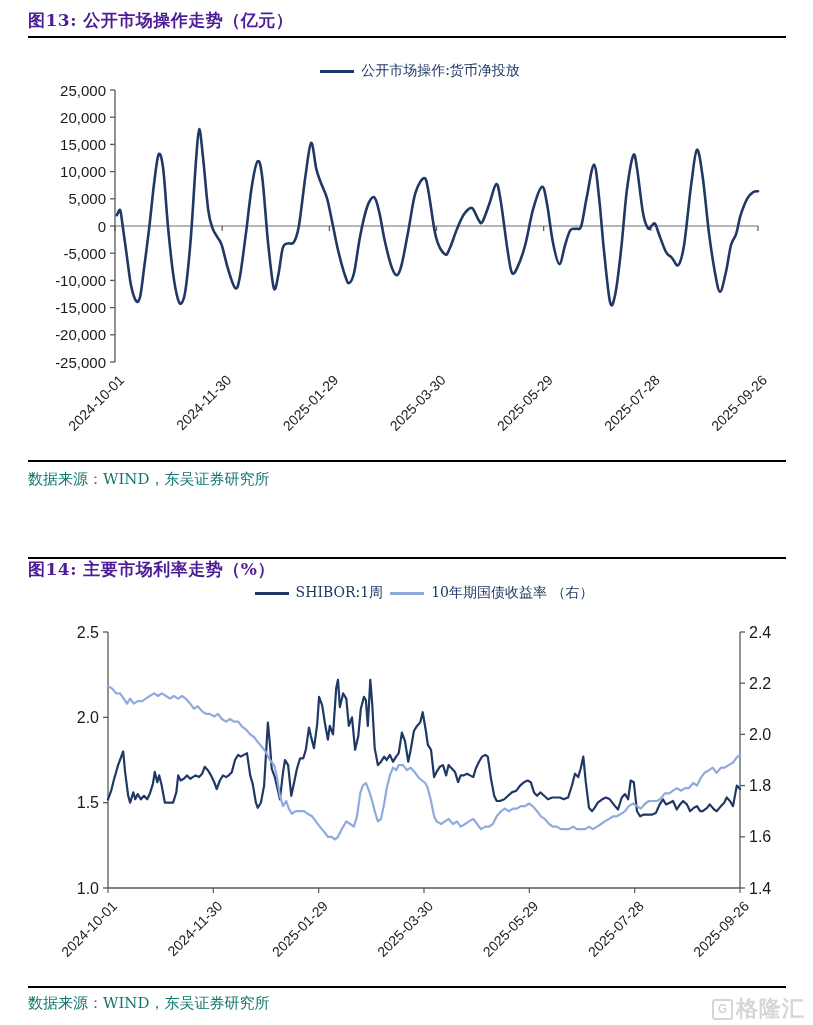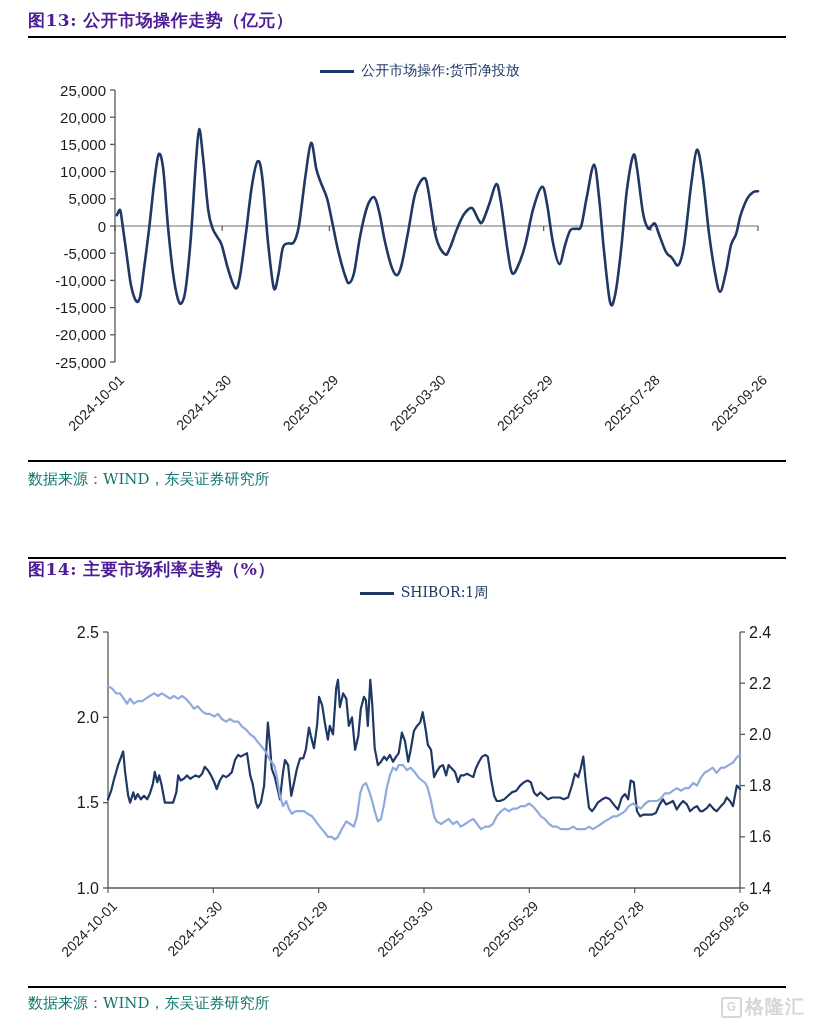--- a/index.html
+++ b/index.html
@@ -12,21 +12,21 @@
   .legend{position:absolute;display:flex;justify-content:center;align-items:flex-start;gap:42px;}
   .legend-item{display:flex;align-items:center;gap:7px;}
   .swatch{display:inline-block;width:34px;height:3px;}
   .legend-label{font-size:14px;color:#1f3864;white-space:nowrap;}
   .source{position:absolute;left:28px;font-size:15px;color:#0f766e;}
   .watermark{position:absolute;right:8px;top:994px;display:flex;align-items:center;gap:3px;
              color:#d6d6d6;font-weight:bold;}
   .wm-logo{display:flex;align-items:center;justify-content:center;width:17px;height:17px;
            border:2px solid #d6d6d6;border-radius:3px;font-size:12px;
            font-family:"Liberation Sans",sans-serif;color:#d6d6d6;}
-  .wm-text{font-size:19px;letter-spacing:1px;}
+  .wm-text{font-size:22px;letter-spacing:1px;}
 </style>
 </head>
 <body>
 
 <div class="page">
 
   <svg id="charts" width="813" height="1025" viewBox="0 0 813 1025">
       <line x1="115" y1="90" x2="115" y2="362" stroke="#595959" stroke-width="1.3"></line>
       <line x1="110" y1="362" x2="115" y2="362" stroke="#595959" stroke-width="1.3"></line>
       <text x="106" y="367.5" text-anchor="end" font-size="15" fill="#1a1a1a" font-family="&quot;Liberation Sans&quot;,&quot;DejaVu Sans&quot;,sans-serif">-25,000</text>
@@ -121,20 +121,24 @@
   <div class="source" style="top:470px;">数据来源：WIND，东吴证券研究所</div>
 
   <div class="fig-title" style="top:558px;">图14:  主要市场利率走势（%）</div>
   <div class="rule" style="top:557px;"></div>
 
   <div class="legend" style="left:108px;top:584px;width:632px;gap:7px;">
     <div class="legend-item">
       <span class="swatch" style="background: rgb(31, 56, 100);"></span>
       <span class="legend-label">SHIBOR:1周</span>
     </div>
+    <div class="legend-item">
+      <span class="swatch" style="background: rgb(143, 170, 220);"></span>
+      <span class="legend-label">10年期国债收益率 （右）</span>
+    </div>
   </div>
 
   <div class="rule" style="top:986px;"></div>
   <div class="source" style="top:994px;">数据来源：WIND，东吴证券研究所</div>
 
   <div class="watermark">
     <span class="wm-logo">G</span>
     <span class="wm-text">格隆汇</span>
   </div>
 

